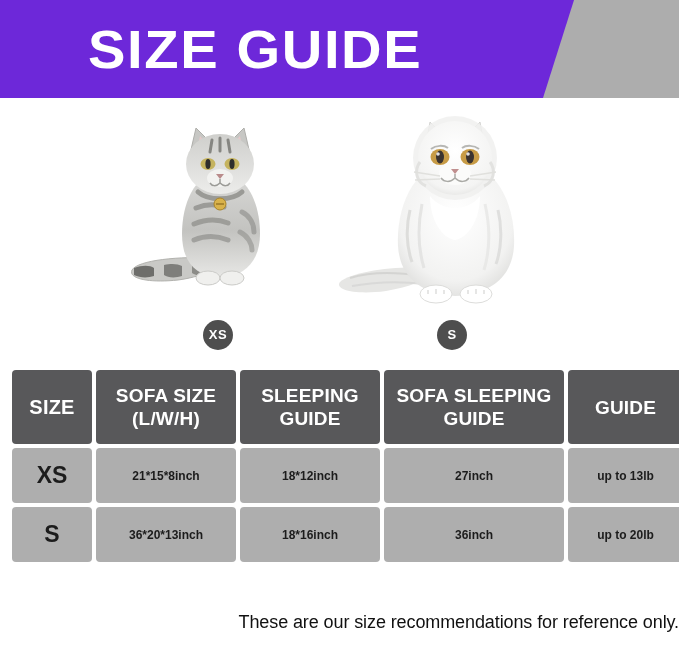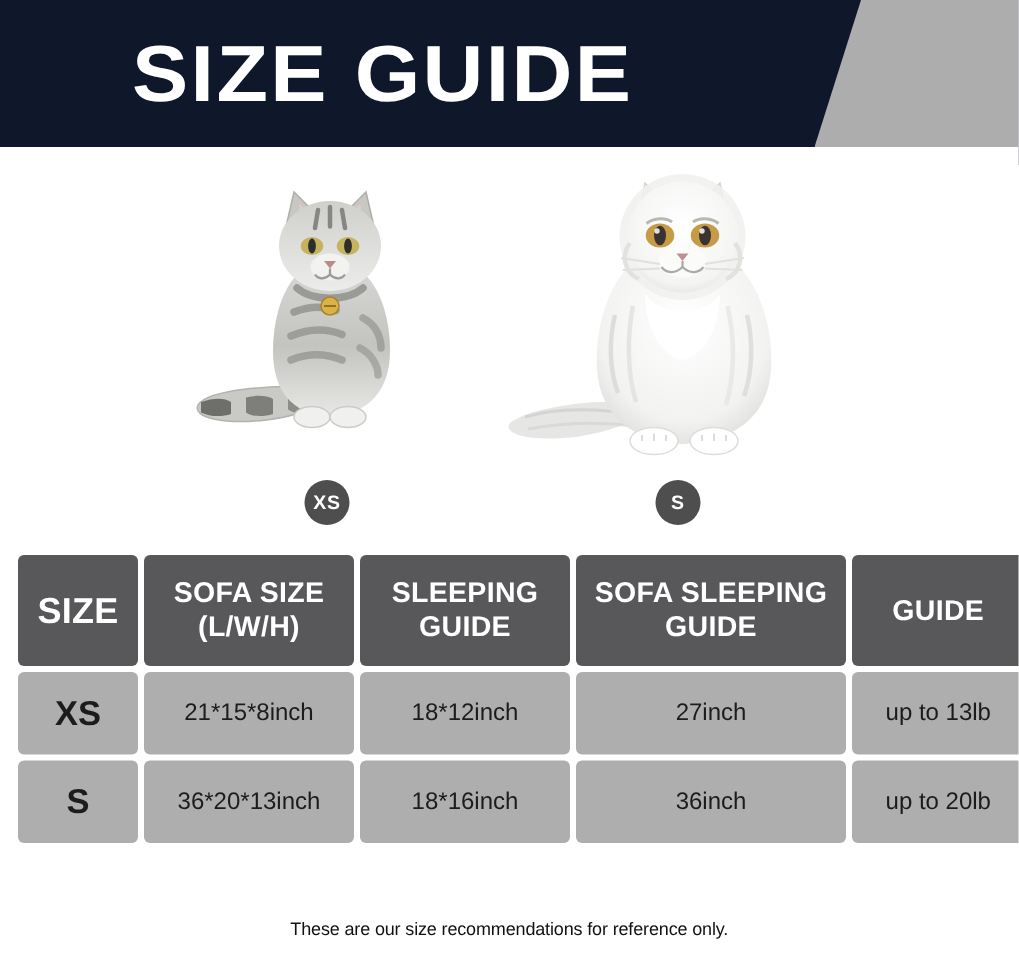--- a/index.html
+++ b/index.html
@@ -15,21 +15,21 @@
     overflow: hidden;
   }
 
   
   .banner {
     position: absolute;
     left: 0;
     top: 0;
     width: 679px;
     height: 110px;
-    background: #0f172a;
+    background: #6d28d9;
     overflow: hidden;
   }
   .banner-accent {
     position: absolute;
     top: 0;
     right: 0;
     width: 140px;
     height: 98px;
     background: #adadad;
     clip-path: polygon(35px 0, 140px 0, 140px 98px, 4px 98px);
@@ -105,48 +105,48 @@
   .size-table th {
     background: #58585a;
     color: #ffffff;
     height: 74px;
     font-size: 19px;
     font-weight: bold;
     line-height: 23px;
     letter-spacing: 0.2px;
   }
   .size-table th.th-size {
-    font-size: 24px;
+    font-size: 20px;
   }
   .size-table td {
     background: #aeaeae;
     color: #1c1c1c;
     height: 55px;
-    font-size: 16px;
-    font-weight: normal;
+    font-size: 12px;
+    font-weight: bold;
   }
   .size-table td.cell-size {
     font-size: 23px;
     font-weight: bold;
   }
 
   .col-size    { width: 80px; }
   .col-sofa    { width: 140px; }
   .col-sleep   { width: 140px; }
   .col-unfold  { width: 180px; }
   .col-weight  { width: 115px; }
 
   
   .footnote {
     position: absolute;
     left: 0;
     top: 612px;
     width: 679px;
-    text-align: center;
-    font-size: 12px;
+    text-align: right;
+    font-size: 18px;
     color: #111111;
     letter-spacing: -0.1px;
   }
 </style>
 </head>
 <body>
 
 <div class="banner">
   <div class="banner-accent"></div>
   <div class="banner-title">SIZE GUIDE</div>

